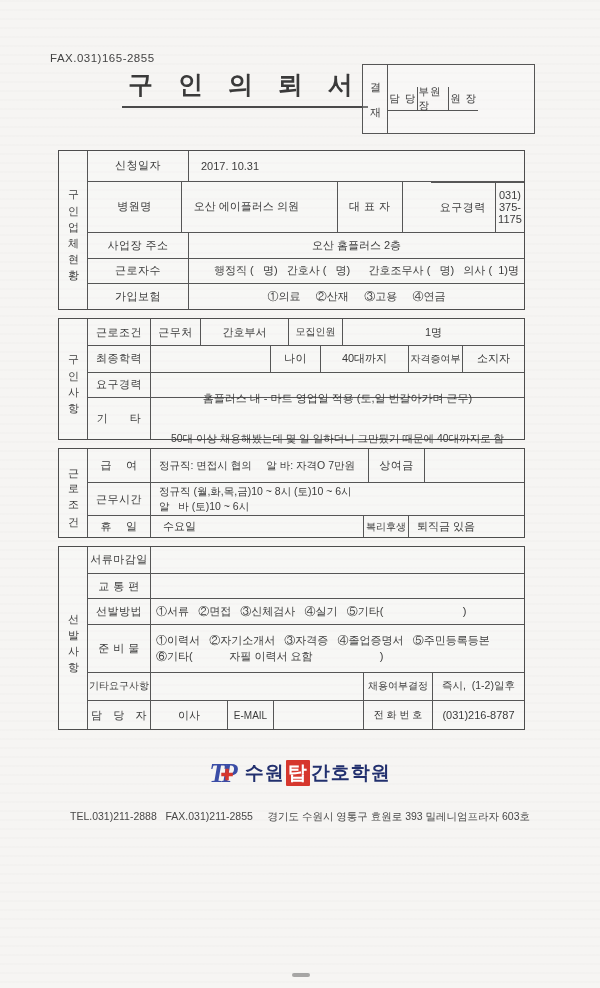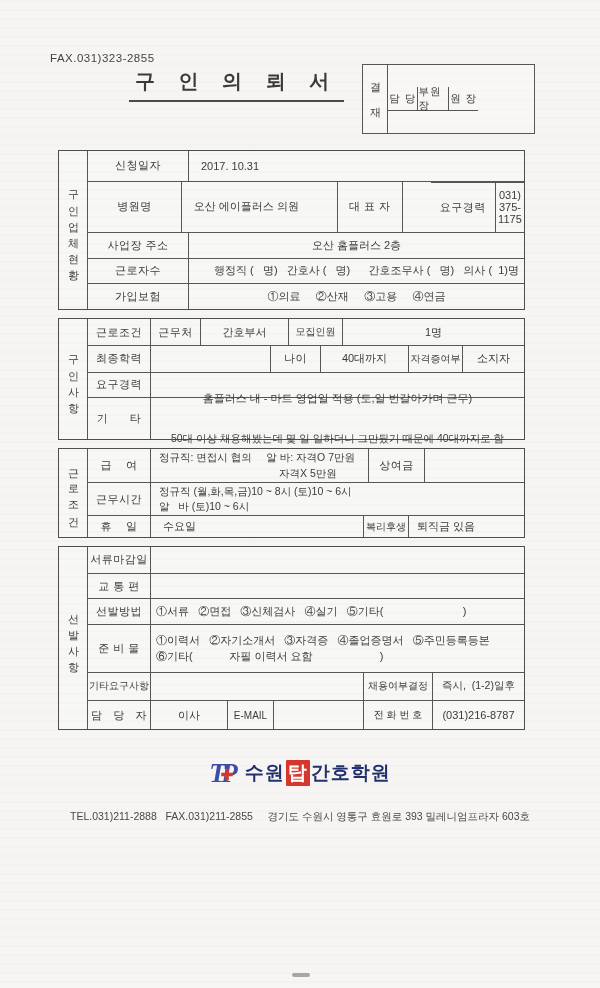--- a/index.html
+++ b/index.html
@@ -15,22 +15,22 @@
     background:#e9e8e6;
   }
   .page{
     position:relative;width:600px;height:988px;overflow:hidden;
     background:
       repeating-linear-gradient(180deg, rgba(0,0,0,0.012) 0 2px, rgba(255,255,255,0) 2px 9px),
       var(--paper);
   }
   .fax-line{position:absolute;left:50px;top:52px;font-size:11.5px;letter-spacing:.5px;color:#444;}
   .title{
-    position:absolute;left:129px;top:68px;
-    font-size:20px;font-weight:bold;letter-spacing:9px;color:#3a3a3a;
+    position:absolute;left:122px;top:68px;
+    font-size:25px;font-weight:bold;letter-spacing:9px;color:#3a3a3a;
     border-bottom:2px solid #4a4a4a;padding:0 6px 5px 6px;white-space:pre;
   }
   
   .approval{position:absolute;left:362px;top:64px;width:173px;height:70px;border:1.5px solid var(--line);display:flex;background:rgba(255,255,255,.25);}
   .ap-side{width:25px;border-right:1px solid var(--line);display:flex;align-items:center;justify-content:center;}
   .ap-main{flex:1;display:flex;align-items:center;}
   .ap-head{display:flex;height:24px;border-bottom:1px solid var(--line);}
   .ap-body{display:flex;flex:1;}
   .ap-cell{flex:1;display:flex;align-items:center;justify-content:center;font-size:10.5px;letter-spacing:1px;}
   .ap-head .ap-cell:not(:first-child),.ap-body .ap-cell:not(:first-child){border-left:1px solid var(--line);}
@@ -66,21 +66,21 @@
   .brand{font-size:19px;font-weight:bold;color:#22306e;letter-spacing:1px;display:flex;align-items:center;}
   .brand .hl{background:#d6372d;color:#fff;padding:0 2px;margin:0 1px;border-radius:1px;}
   .info-line{position:absolute;left:0;top:810px;width:600px;text-align:center;font-size:10.5px;color:#474747;letter-spacing:0;white-space:pre;}
   .smudge{position:absolute;left:292px;top:973px;width:18px;height:4px;background:rgba(70,70,70,.45);border-radius:2px;}
 </style>
 </head>
 <body>
 
 <div class="page">
 
-  <div class="fax-line">FAX.031)323-2855</div>
+  <div class="fax-line">FAX.031)165-2855</div>
   <div class="title">구 인 의 뢰 서</div>
 
   <div class="approval">
     <div class="ap-side">
       <span class="vtext sp">결재</span>
     </div>
     <div class="ap-main">
       <div class="ap-head">
         <div class="ap-cell">담 당</div>
         <div class="ap-cell">부원장</div>
@@ -168,21 +168,20 @@
 
   <div class="sec" style="top:448px;height:90px;">
     <div class="vcol">
       <span class="vtext">근로조건</span>
     </div>
     <div class="rows">
       <div class="row" style="height:34px;">
         <div class="cell lbl" style="width:62px;">급    여</div>
         <div class="cell two pre" style="width:218px;font-size:10.5px;padding-left:8px;">
           <div class="ln">정규직: 면접시 협의     알 바: 자격O 7만원</div>
-          <div class="ln indent2">자격X 5만원</div>
         </div>
         <div class="cell lbl" style="width:56px;">상여금</div>
         <div class="cell grow"></div>
       </div>
       <div class="row" style="height:34px;">
         <div class="cell lbl" style="width:62px;">근무시간</div>
         <div class="cell grow two pre" style="font-size:10.5px;padding-left:8px;">
           <div class="ln">정규직 (월,화,목,금)10 ~ 8시 (토)10 ~ 6시</div>
           <div class="ln">알   바 (토)10 ~ 6시</div>
         </div>

